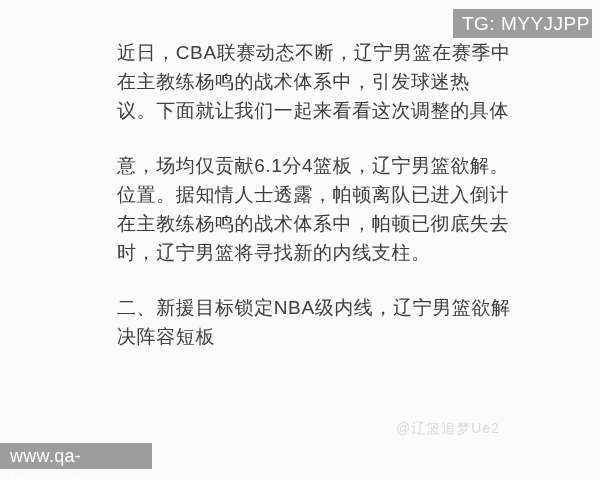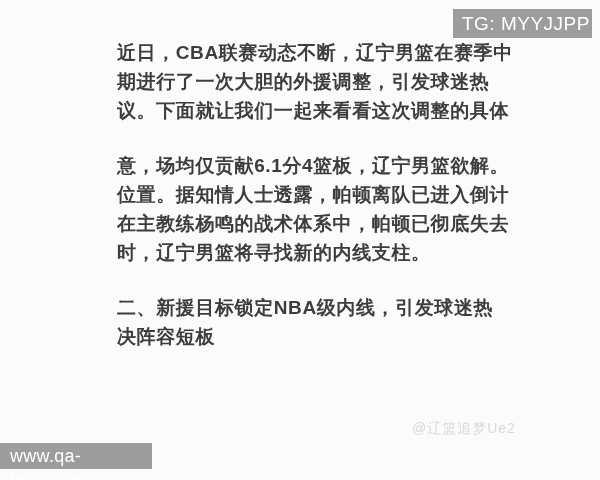--- a/index.html
+++ b/index.html
@@ -28,21 +28,21 @@
     margin: 0 0 26px 0;
   }
   .block:last-child { margin-bottom: 0; }
   .line {
     white-space: nowrap;
     font-size: 19px;
     line-height: 29px;
     height: 29px;
     letter-spacing: 0.6px;
     color: #3d3d3d;
-    font-weight: 700;
+    font-weight: 400;
   }
   
   .tg-badge {
     position: absolute;
     left: 453px;
     top: 9px;
     width: 139px;
     height: 29px;
     background: #9d9d9d;
     color: #ffffff;
@@ -61,48 +61,48 @@
     background: #9d9d9d;
     color: #ffffff;
     font-size: 18px;
     line-height: 26px;
     padding-left: 10px;
     box-sizing: border-box;
     letter-spacing: 0.3px;
   }
   .watermark {
     position: absolute;
-    left: 412px;
+    left: 396px;
     top: 420px;
     font-size: 14px;
     color: #bdbdbd;
     opacity: 0.55;
     letter-spacing: 1px;
     white-space: nowrap;
   }
 </style>
 </head>
 <body>
 
 <div class="frame">
 
   <div class="article-clip">
       <div class="block paragraph">
         <div class="line">近日，CBA联赛动态不断，辽宁男篮在赛季中</div>
-        <div class="line">期进行了一次大胆的外援调整，引发球迷热</div>
+        <div class="line">在主教练杨鸣的战术体系中，引发球迷热</div>
         <div class="line">议。下面就让我们一起来看看这次调整的具体</div>
       </div>
       <div class="block paragraph">
         <div class="line">意，场均仅贡献6.1分4篮板，辽宁男篮欲解。</div>
         <div class="line">位置。据知情人士透露，帕顿离队已进入倒计</div>
         <div class="line">在主教练杨鸣的战术体系中，帕顿已彻底失去</div>
         <div class="line">时，辽宁男篮将寻找新的内线支柱。</div>
       </div>
       <div class="block heading">
-        <div class="line">二、新援目标锁定NBA级内线，引发球迷热</div>
+        <div class="line">二、新援目标锁定NBA级内线，辽宁男篮欲解</div>
         <div class="line">决阵容短板</div>
       </div>
     </div>
 
   <div class="watermark">@辽篮追梦Ue2</div>
 
   <div class="tg-badge">TG: MYYJJPP</div>
 
   <div class="site-badge">www.qa-leyu.com</div>
 

